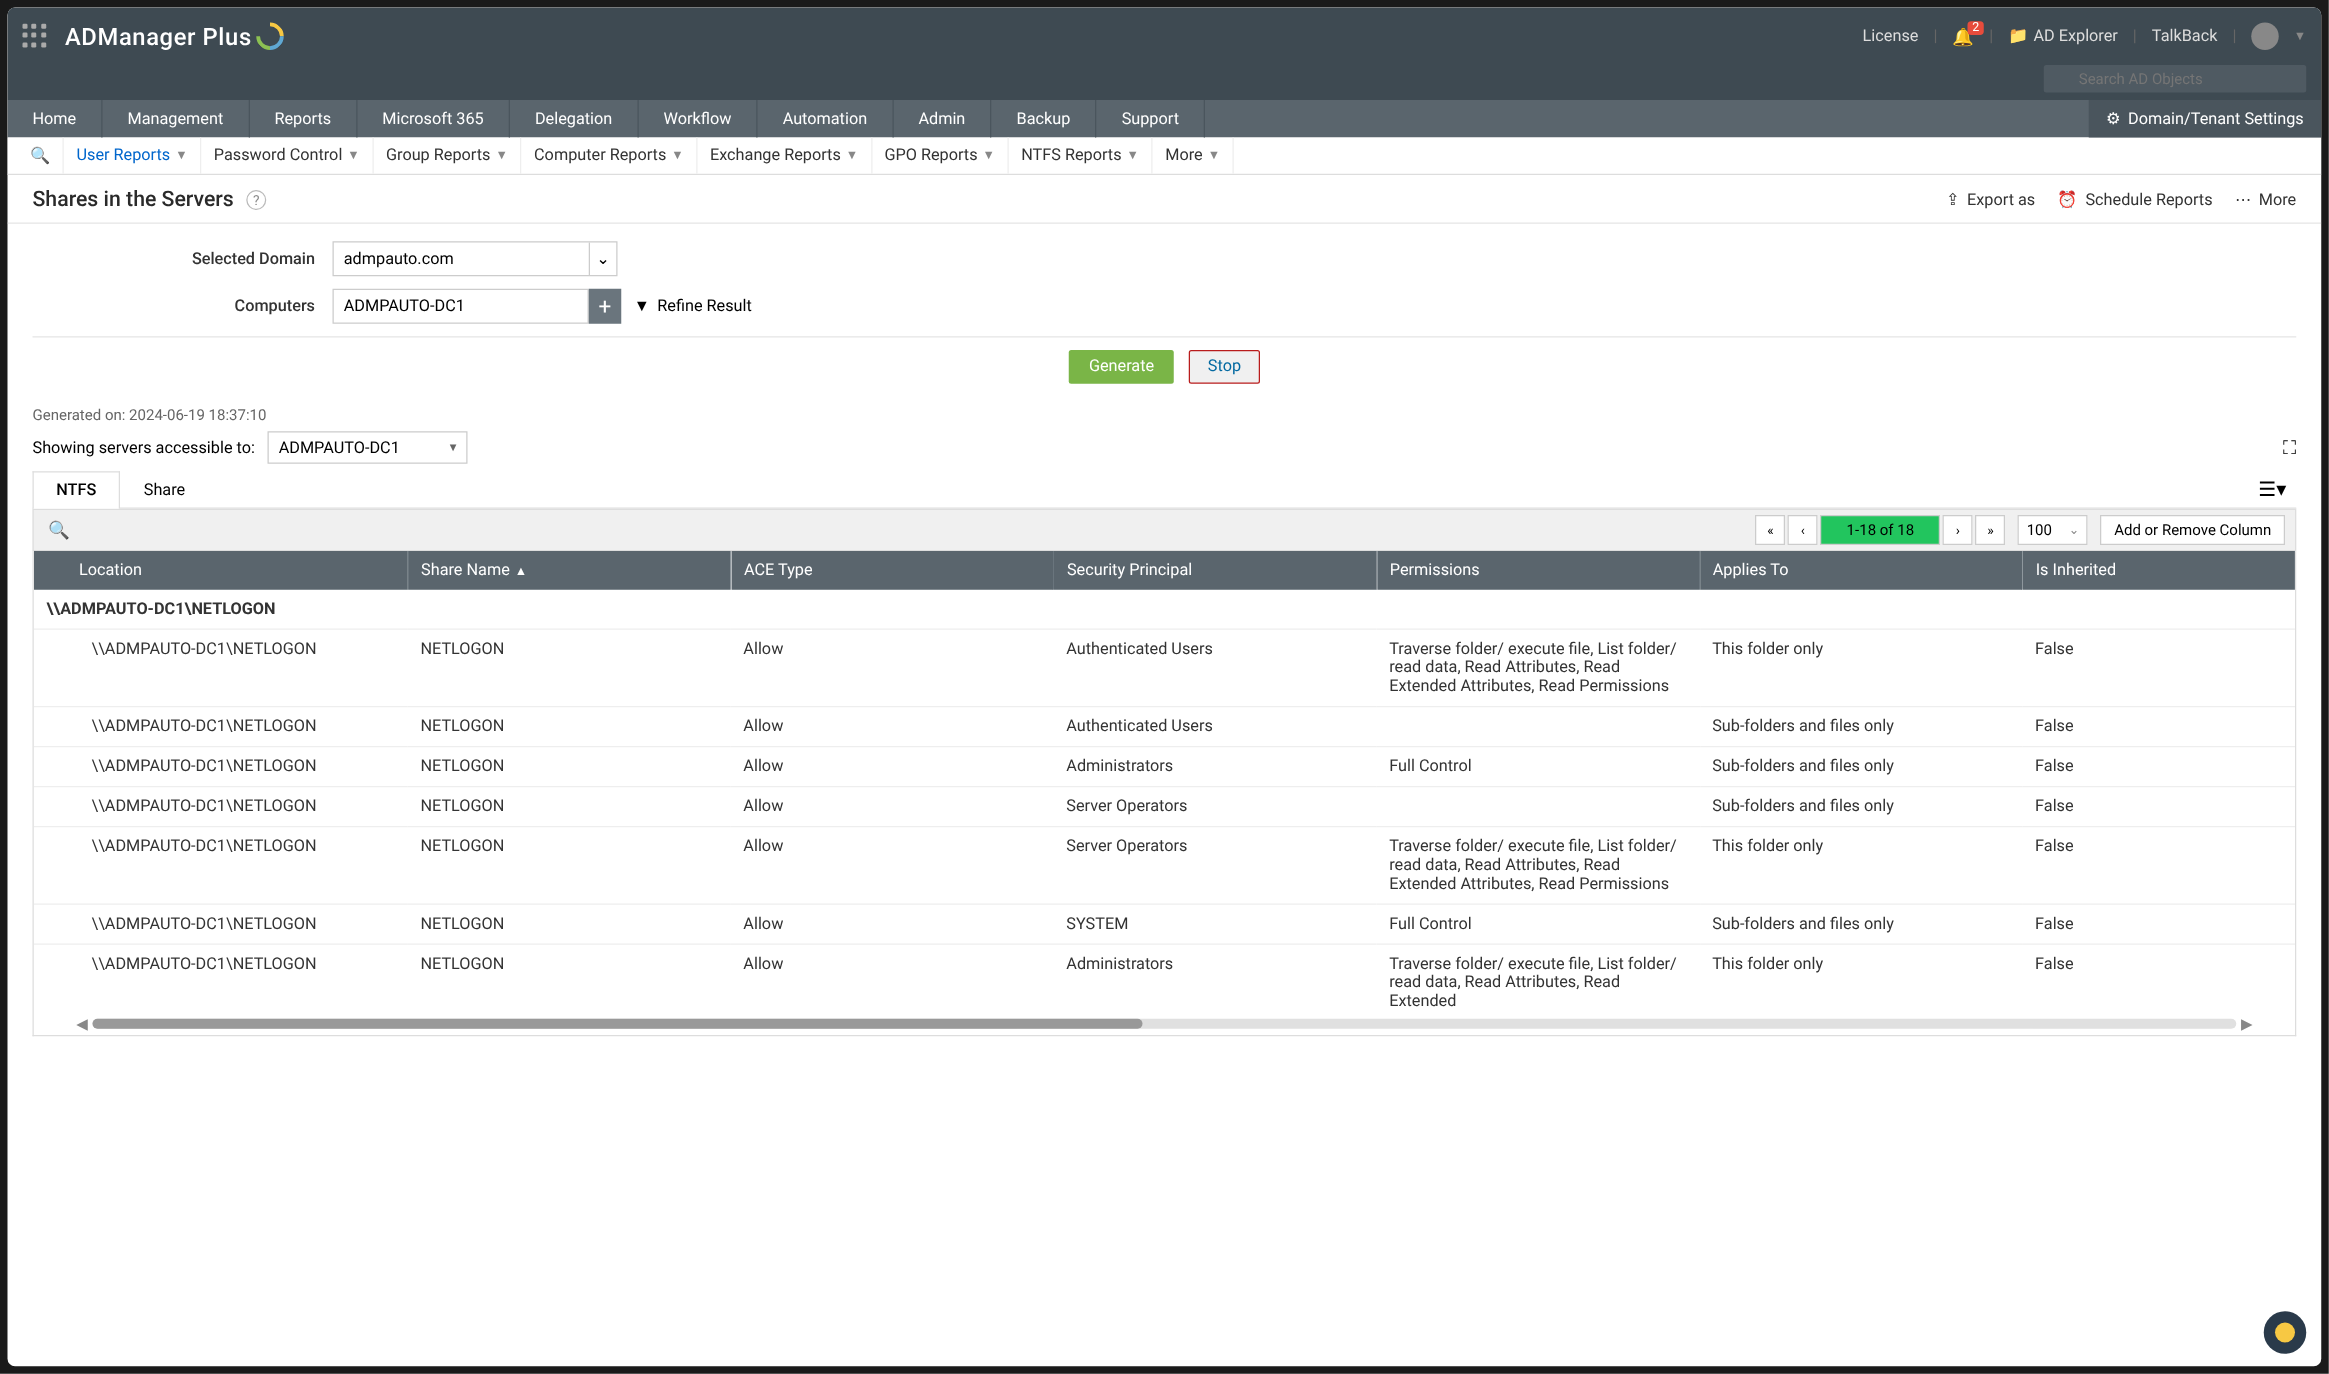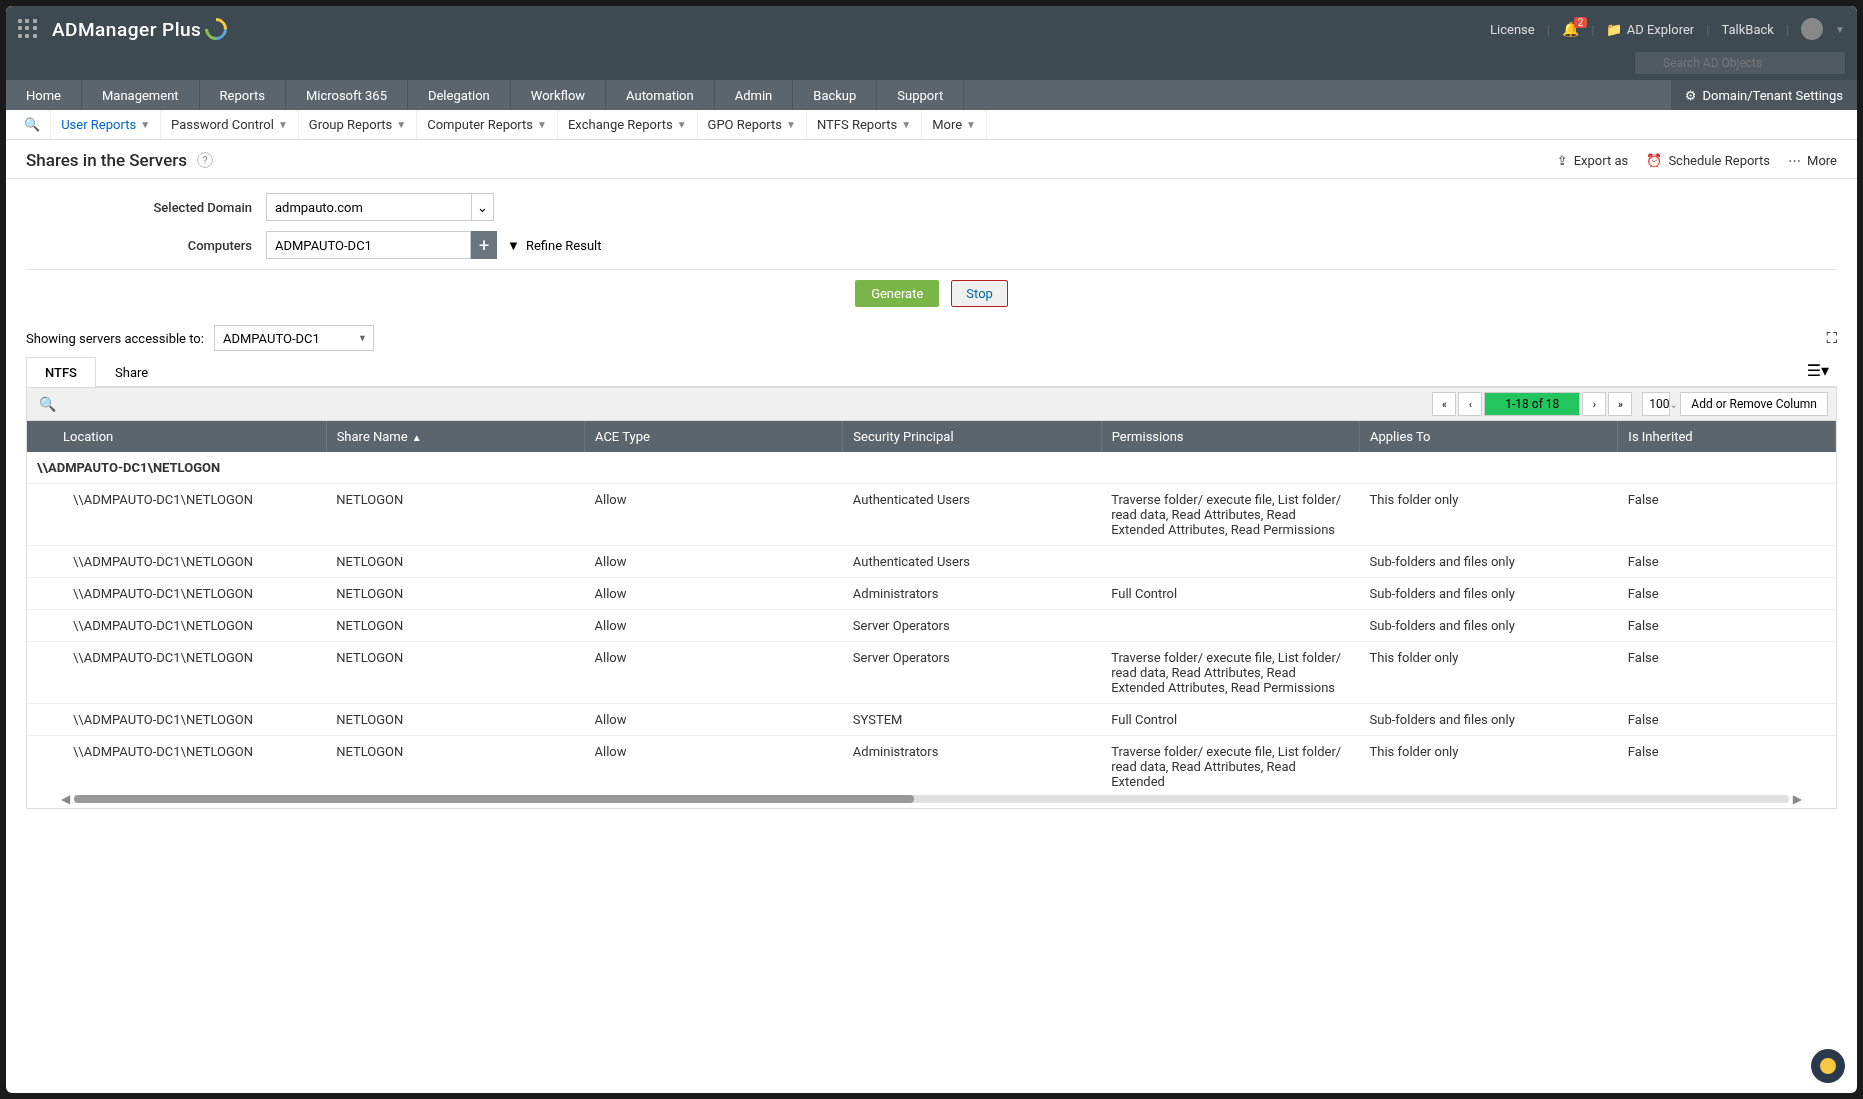--- a/index.html
+++ b/index.html
@@ -57,32 +57,32 @@
 
 
 .results { padding: 0 20px; }
 .gen-time { font-size: 12px; color: #666; margin-bottom: 6px; }
 .access-row { display: flex; align-items: center; font-size: 13px; margin-bottom: 6px; position: relative; }
 .access-select { border: 1px solid #ccc; height: 26px; font-size: 13px; padding: 0 22px 0 8px; background: #fff; margin-left: 10px; width: 160px; display: flex; align-items: center; cursor: pointer; position: relative; }
 .access-select::after { content: "▼"; position: absolute; right: 6px; font-size: 9px; color: #666; }
 .expand-icon { margin-left: auto; cursor: pointer; font-size: 15px; }
 
 
-.res-tabs { border-bottom: 1px solid #ddd; display: flex; align-items: flex-start; }
+.res-tabs { border-bottom: 1px solid #ddd; display: flex; align-items: center; }
 .res-tab { padding: 7px 18px; font-size: 13px; cursor: pointer; border: 1px solid transparent; border-bottom: none; margin-bottom: -1px; }
 .res-tab.active { background: #fff; border-color: #ddd; font-weight: 500; }
 .columns-icon { margin-left: auto; padding: 4px 8px; cursor: pointer; font-size: 16px; }
 
 
 .table-toolbar { background: #f0f0f0; border: 1px solid #ddd; padding: 4px 8px; display: flex; align-items: center; font-size: 12px; }
 .tb-search { font-size: 14px; cursor: pointer; padding: 2px 4px; }
 .pager { margin-left: auto; display: flex; align-items: center; gap: 2px; }
 .pg-btn { border: 1px solid #ccc; background: #fff; width: 24px; height: 24px; display: flex; align-items: center; justify-content: center; font-size: 11px; cursor: pointer; }
 .pg-label { border: 1px solid #ccc; background: #22c55e; height: 24px; padding: 0 20px; display: flex; align-items: center; }
-.pg-size { border: 1px solid #ccc; background: #fff; height: 24px; width: 28px; padding: 0 6px; display: flex; align-items: center; justify-content: space-between; margin-left: 8px; cursor: pointer; }
+.pg-size { border: 1px solid #ccc; background: #fff; height: 24px; width: 56px; padding: 0 6px; display: flex; align-items: center; justify-content: space-between; margin-left: 8px; cursor: pointer; }
 .addcol { border: 1px solid #ccc; background: #fff; height: 24px; padding: 0 10px; display: flex; align-items: center; margin-left: 8px; cursor: pointer; }
 
 
 .data-wrap { position: relative; height: 388px; overflow: hidden; border: 1px solid #ddd; border-top: none; }
 .data-scroll { overflow-y: auto; overflow-x: auto; height: 365px; }
 .data-table { width: 100%; border-collapse: collapse; font-size: 13px; color: #333; table-layout: fixed; }
 .data-table thead th { background: #5a656d; color: #fff; text-align: left; padding: 8px 10px; font-weight: 400; position: sticky; top: 0; border-right: 1px solid #6a757d; }
 .data-table tbody td { padding: 8px 10px; border-bottom: 1px solid #eee; vertical-align: top; }
 .group-row td { font-weight: bold; padding: 8px 10px; }
 .sort-ind { font-size: 10px; margin-left: 4px; }
@@ -237,20 +237,21 @@
         </span>
     </div>
     <hr class="sep-line">
     <div class="btn-row">
       <button class="btn-generate">Generate</button>
       <button class="btn-stop">Stop</button>
     </div>
   </div>
 
   <div class="results">
+    <div class="gen-time">Generated on: 2024-06-19 18:37:10</div>
     <div class="access-row">
       <span>Showing servers accessible to:</span>
       <div class="access-select">
           <span>ADMPAUTO-DC1</span>
         </div>
       <span class="expand-icon">⛶</span>
     </div>
 
     <div class="res-tabs">
       <div class="res-tab active">NTFS</div>

